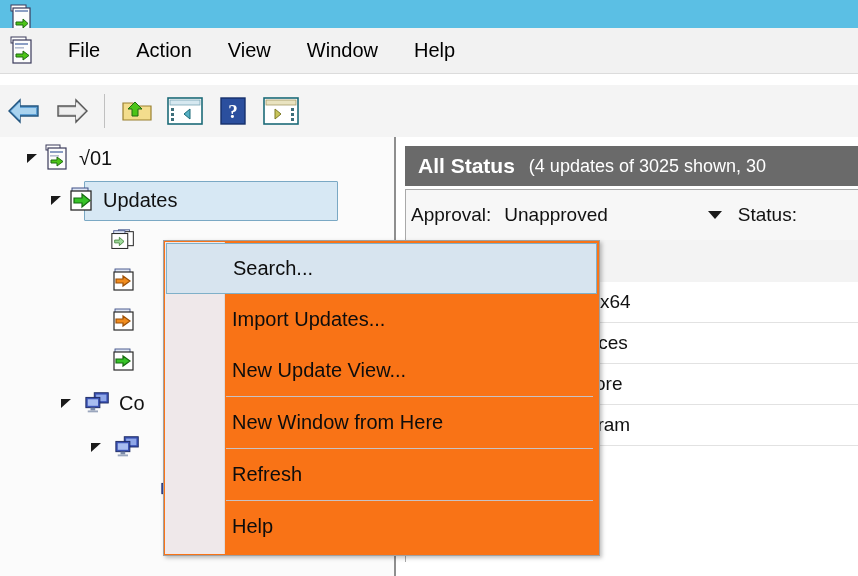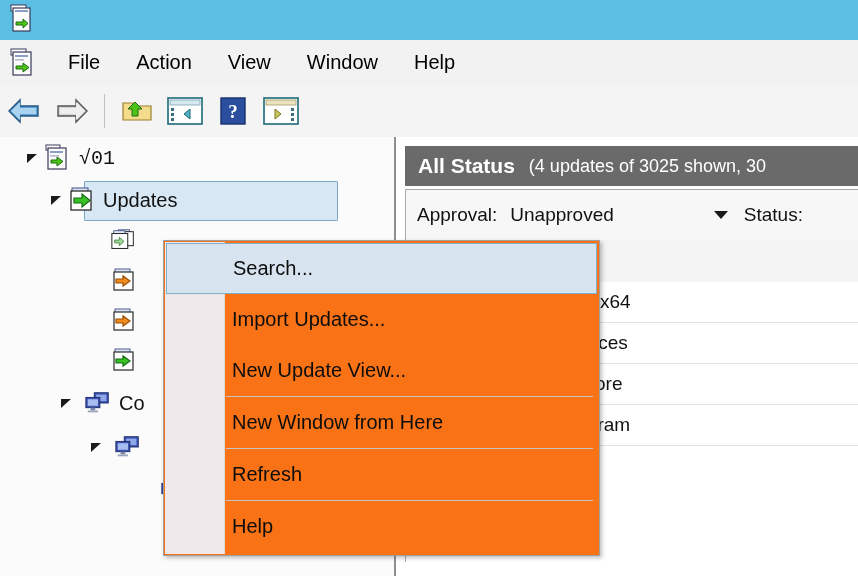--- a/index.html
+++ b/index.html
@@ -31,21 +31,21 @@
   }
   .titlebar-icon {
     position: absolute;
     left: 8px; top: 4px;
     width: 28px; height: 30px;
   }
 
   
   .menubar {
     position: absolute;
-    left: 0; top: 40px;
+    left: 0; top: 28px;
     width: 858px; height: 45px;
     background: #f2f2f2;
     border-bottom: 1px solid #dcdcdc;
     display: flex;
     align-items: center;
   }
   .menubar-icon {
     width: 30px; height: 32px;
     margin-left: 8px; margin-right: 12px;
     flex: 0 0 auto;
@@ -160,21 +160,21 @@
     background: #f7f7f7;
     border: 1px solid #a9a9a9;
     border-bottom: 1px solid #cfcfcf;
     display: flex;
     align-items: center;
     overflow: hidden;
   }
   .fb-label {
     font-size: 19px;
     color: #111111;
-    margin-left: 11px;
+    margin-left: 5px;
     white-space: nowrap;
   }
   .fb-value {
     font-size: 19px;
     color: #111111;
     margin-left: 13px;
     white-space: nowrap;
   }
   .fb-caret {
     margin-left: 100px;
@@ -350,21 +350,21 @@
             <path d="M2 4 L12 4 L2 13 Z" fill="#1a1a1a"></path>
           </svg>
       </span>
       <svg class="tree-icon" viewBox="0 0 28 28">
         <rect x="2" y="1" width="14" height="5" fill="#ffffff" stroke="#3a3a5a" stroke-width="1"></rect>
         <rect x="4" y="4" width="18" height="21" fill="#fcfcfc" stroke="#3a3a5a" stroke-width="1.2"></rect>
         <rect x="6" y="7" width="13" height="2" fill="#8b9ec4"></rect>
         <rect x="6" y="11" width="9" height="1.6" fill="#b4bcd0"></rect>
         <path d="M7 16 L13 16 L13 13 L19 17.5 L13 22 L13 19 L7 19 Z" fill="#4cc417" stroke="#1e6b10" stroke-width="1"></path>
       </svg>
-      <span class="tree-label" style="font-family:Liberation Mono, monospace;">√01</span>
+      <span class="tree-label" style="">√01</span>
     </div>
 
     <div class="tree-row selected" style="padding-left:46px;">
       <div class="sel-box" style="left:84px; top:2px; width:252px; height:38px;"></div>
       <span class="expander" style="z-index:2;">
         <svg width="16" height="16" viewBox="0 0 16 16">
             <path d="M2 4 L12 4 L2 13 Z" fill="#1a1a1a"></path>
           </svg>
       </span>
       <svg class="tree-icon" style="z-index:2;" viewBox="0 0 28 28">

